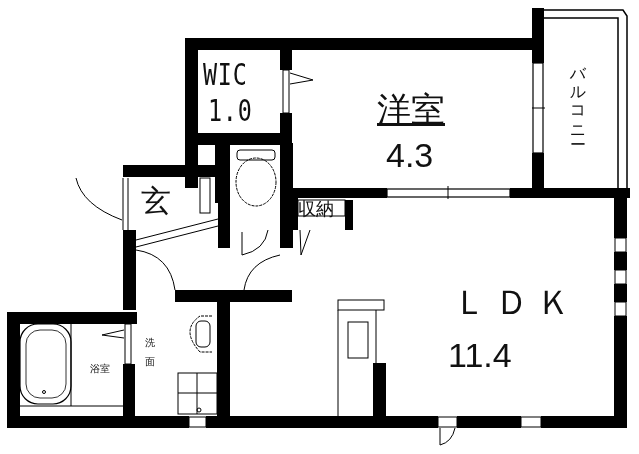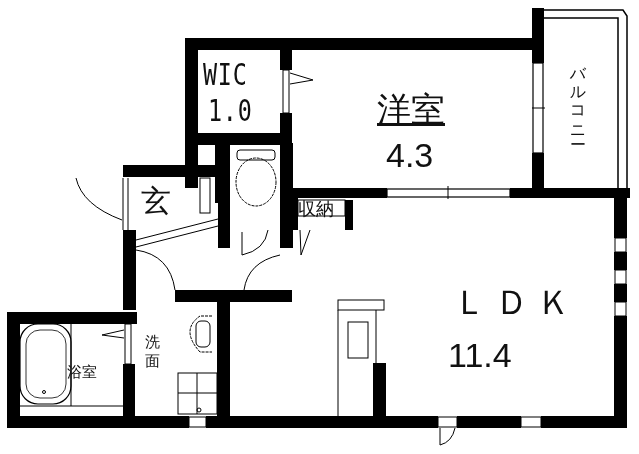--- a/index.html
+++ b/index.html
@@ -2,21 +2,21 @@
 <html><head>
 <meta charset="utf-8">
 <style>
   html, body { margin:0; padding:0; background:#ffffff; }
   body { width:639px; height:454px; position:relative; overflow:hidden; font-family:"DejaVu Sans", sans-serif; }
   #plan { position:absolute; left:0; top:0; width:639px; height:454px; }
   .lbl { position:absolute; color:#111; line-height:1; white-space:nowrap; }
   .wic { font-family:"DejaVu Sans Mono", monospace; font-size:30px; transform:scaleX(0.78); transform-origin:left top; letter-spacing:1px; }
   .big { font-size:34px; }
   .num { font-size:34px; font-family:"Liberation Sans", sans-serif; }
-  .small { font-size:15px; }
+  .small { font-size:10px; }
   .vert { writing-mode:vertical-rl; font-size:16px; letter-spacing:2px; }
 </style>
 </head>
 <body>
 
 <svg id="plan" viewBox="0 0 639 454" xmlns="http://www.w3.org/2000/svg">
   <g fill="#000">
 
     <rect x="185" y="38" width="350" height="12"></rect>
 
@@ -138,15 +138,15 @@
 
 <div class="lbl vert" style="left:570px; top:55px;">バルコニー</div>
 
 <div class="lbl" style="left:141px; top:186px; font-size:30px;">玄</div>
 
 <div class="lbl" style="left:298px; top:200px; font-size:18px;">収納</div>
 
 <div class="lbl" style="left:437px; top:285px; font-size:34px; letter-spacing:8px;margin-left:16px;">ＬＤＫ</div>
 <div class="lbl num" style="left:448px; top:338px;text-align:right;">11.4</div>
 
-<div class="lbl small" style="left:67px; top:365px;">浴室</div>
+<div class="lbl small" style="left:90px; top:365px;font-family:Liberation Mono, monospace;">浴室</div>
 
 <div class="lbl small" style="left:145px; top:333px; width:18px; white-space:normal; line-height:19px;">洗面</div>
 
 </body></html>

